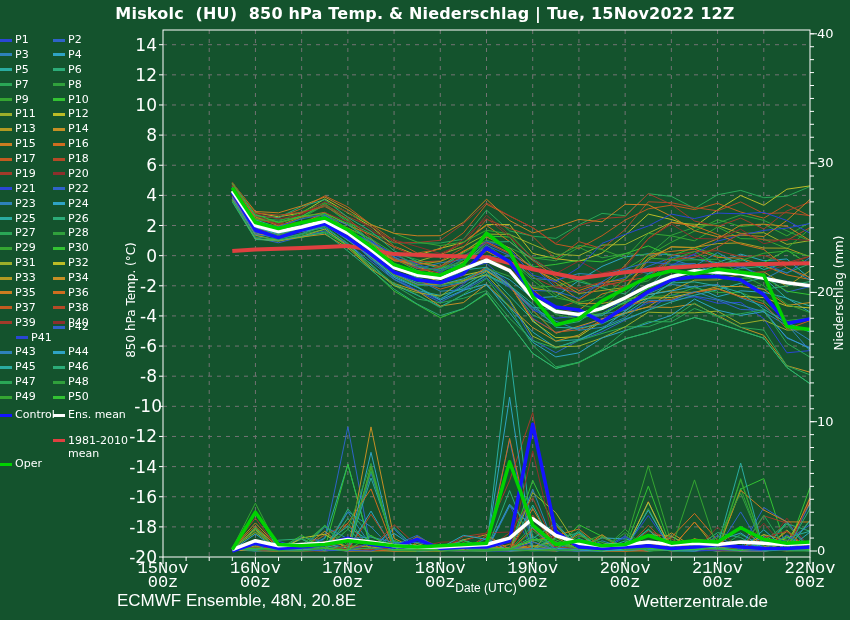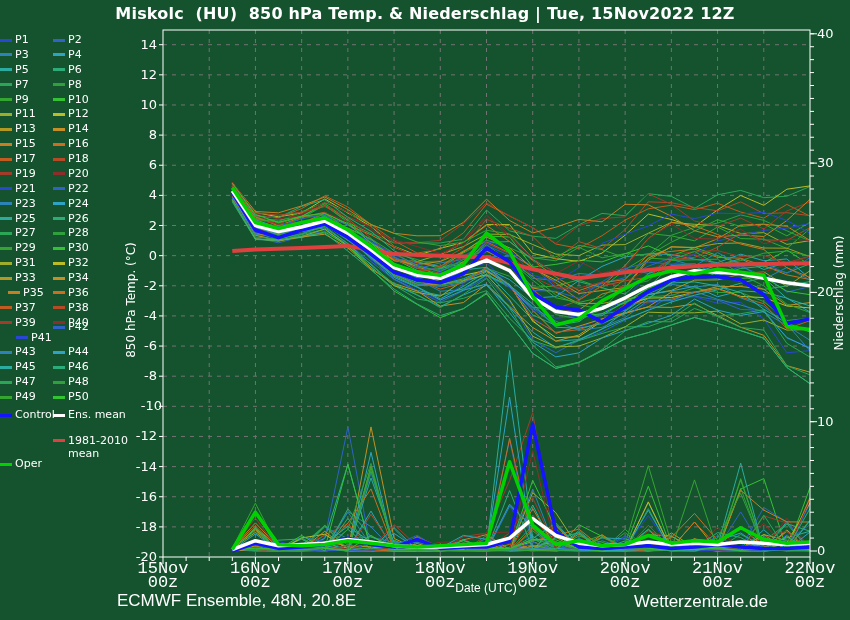--- a/index.html
+++ b/index.html
@@ -5,21 +5,21 @@
   html,body{margin:0;padding:0;background:#000;}
   #stage{position:relative;width:850px;height:620px;background:#14532d;overflow:hidden;
          font-family:"DejaVu Sans",sans-serif;color:#fff;}
   #plot{position:absolute;left:0;top:0;}
   .title{position:absolute;left:0;top:4px;width:850px;text-align:center;
          font-size:16px;font-weight:bold;white-space:pre;letter-spacing:0.2px;}
   .legend-item{position:absolute;height:14px;line-height:14px;font-size:11px;white-space:nowrap;}
   .sw{display:inline-block;width:12px;height:3px;margin-right:3px;vertical-align:middle;}
   .legend-2line{position:absolute;display:flex;font-size:11px;line-height:13px;}
   .legend-2line .sw{margin-top:5px;flex:0 0 12px;}
-  .ytick{position:absolute;width:37px;height:14px;line-height:14px;font-size:13px;text-align:right;}
+  .ytick{position:absolute;width:37px;height:14px;line-height:14px;font-size:17px;text-align:right;}
   .ptick{position:absolute;height:14px;line-height:14px;font-size:13px;text-align:left;}
   .xtick{position:absolute;width:90px;height:14px;line-height:14px;font-size:17px;text-align:center;
          font-family:Liberation Mono, monospace;}
   .axis-title-left{position:absolute;left:131px;top:300px;transform:translate(-50%,-50%) rotate(-90deg);
          font-size:12px;white-space:nowrap;}
   .axis-title-right{position:absolute;left:839px;top:293px;transform:translate(-50%,-50%) rotate(-90deg);
          font-size:12px;white-space:nowrap;}
   .xlabel{position:absolute;left:386px;top:581px;width:200px;text-align:center;font-size:12px;
          font-family:"Liberation Sans",sans-serif;}
   .footer-left{position:absolute;left:117px;top:591px;font-size:17px;
@@ -306,21 +306,21 @@
       <div class="legend-item" style="left: 0px; top: 211.56px;"><span class="sw" style="background: rgb(42, 172, 160);"></span><span>P25</span></div>
       <div class="legend-item" style="left: 53px; top: 211.56px;"><span class="sw" style="background: rgb(44, 172, 120);"></span><span>P26</span></div>
       <div class="legend-item" style="left: 0px; top: 226.44px;"><span class="sw" style="background: rgb(42, 166, 86);"></span><span>P27</span></div>
       <div class="legend-item" style="left: 53px; top: 226.44px;"><span class="sw" style="background: rgb(48, 160, 60);"></span><span>P28</span></div>
       <div class="legend-item" style="left: 0px; top: 241.32px;"><span class="sw" style="background: rgb(53, 165, 50);"></span><span>P29</span></div>
       <div class="legend-item" style="left: 53px; top: 241.32px;"><span class="sw" style="background: rgb(51, 194, 51);"></span><span>P30</span></div>
       <div class="legend-item" style="left: 0px; top: 256.2px;"><span class="sw" style="background: rgb(156, 174, 42);"></span><span>P31</span></div>
       <div class="legend-item" style="left: 53px; top: 256.2px;"><span class="sw" style="background: rgb(188, 188, 38);"></span><span>P32</span></div>
       <div class="legend-item" style="left: 0px; top: 271.08px;"><span class="sw" style="background: rgb(178, 154, 34);"></span><span>P33</span></div>
       <div class="legend-item" style="left: 53px; top: 271.08px;"><span class="sw" style="background: rgb(198, 143, 37);"></span><span>P34</span></div>
-      <div class="legend-item" style="left: 0px; top: 285.96px; margin-left: 8px;"><span class="sw" style="background: rgb(203, 125, 33);"></span><span>P35</span></div>
+      <div class="legend-item" style="left: 0px; top: 285.96px;"><span class="sw" style="background: rgb(203, 125, 33);"></span><span>P35</span></div>
       <div class="legend-item" style="left: 53px; top: 285.96px;"><span class="sw" style="background: rgb(207, 109, 31);"></span><span>P36</span></div>
       <div class="legend-item" style="left: 0px; top: 300.84px;"><span class="sw" style="background: rgb(194, 91, 32);"></span><span>P37</span></div>
       <div class="legend-item" style="left: 53px; top: 300.84px;"><span class="sw" style="background: rgb(181, 74, 39);"></span><span>P38</span></div>
       <div class="legend-item" style="left: 0px; top: 315.72px;"><span class="sw" style="background: rgb(162, 59, 42);"></span><span>P39</span></div>
       <div class="legend-item" style="left: 53px; top: 315.72px;"><span class="sw" style="background: rgb(140, 47, 44);"></span><span>P40</span></div>
       <div class="legend-item" style="left: 16px; top: 330.6px;"><span class="sw" style="background: rgb(42, 70, 212);"></span><span>P41</span></div>
       <div class="legend-item" style="left: 53px; top: 320px;"><span class="sw" style="background: rgb(47, 99, 200);"></span><span>P42</span></div>
       <div class="legend-item" style="left: 0px; top: 345.48px;"><span class="sw" style="background: rgb(46, 130, 186);"></span><span>P43</span></div>
       <div class="legend-item" style="left: 53px; top: 345.48px;"><span class="sw" style="background: rgb(47, 163, 196);"></span><span>P44</span></div>
       <div class="legend-item" style="left: 0px; top: 360.36px;"><span class="sw" style="background: rgb(42, 172, 160);"></span><span>P45</span></div>

